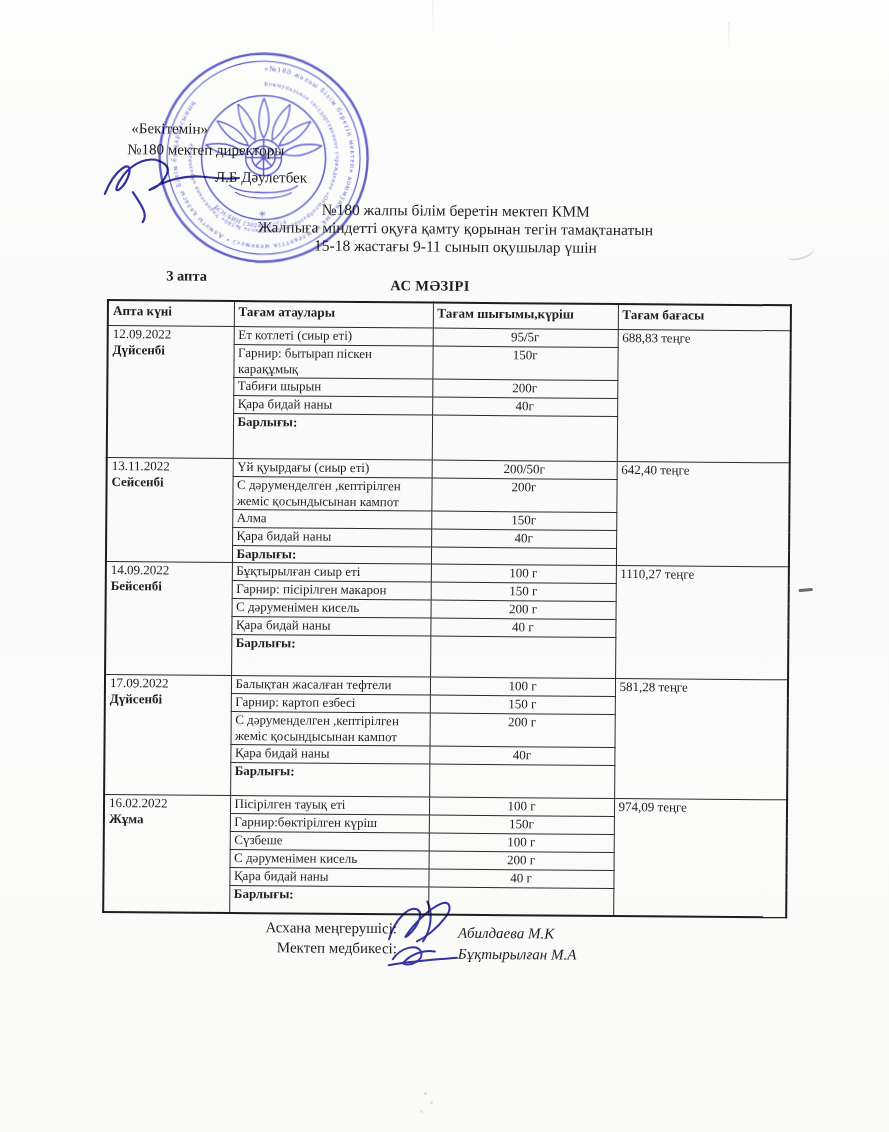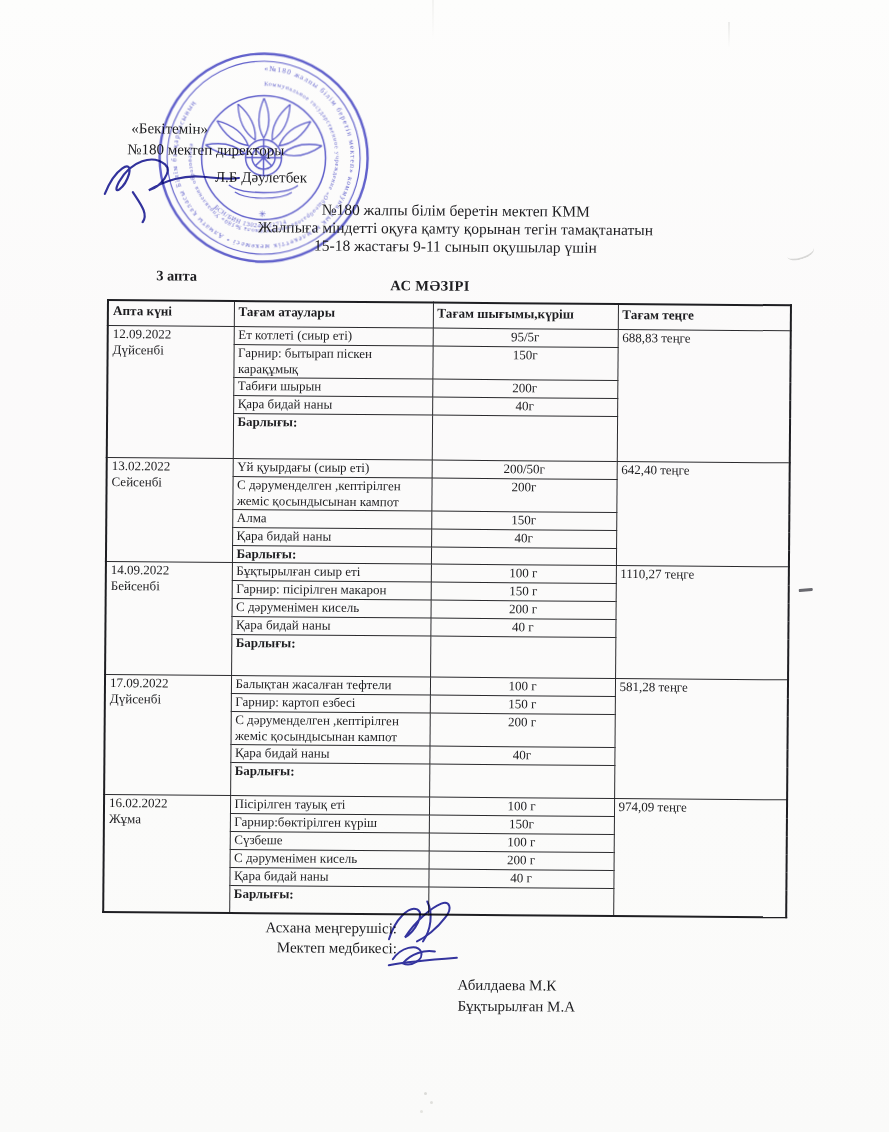--- a/index.html
+++ b/index.html
@@ -16,43 +16,43 @@
                 opacity:.88; filter:blur(.3px); }
   .approval { position:absolute; left:126px; top:118px; width:260px; z-index:3;
               font-size:15px; line-height:21px; mix-blend-mode:multiply; }
   .approval .a1 { margin-left:4px; }
   .approval .a3 { margin-left:88px; margin-top:6px; }
   .director-sig { position:absolute; left:98px; top:148px; z-index:2; mix-blend-mode:multiply; }
 
   
   .title-block { position:absolute; left:155px; top:199px; width:600px;
                  text-align:center; font-size:15.5px; line-height:18px; }
-  .week-label { position:absolute; left:156px; top:267px; font-weight:bold; font-size:14.5px; }
+  .week-label { position:absolute; left:166px; top:267px; font-weight:bold; font-size:14.5px; }
   .menu-title { position:absolute; left:155px; top:275px; width:550px; text-align:center;
                 font-weight:bold; font-size:14.5px; letter-spacing:.4px; }
 
   
   .menu-table { position:absolute; left:107px; top:299px; width:683px;
                 border-collapse:collapse; table-layout:fixed;
                 font-size:13px; line-height:16px; }
   .menu-table td, .menu-table th { border:1px solid #2b2b2e; padding:0 4px; vertical-align:top; }
   .menu-table { border:2px solid #1e1e22; }
   .menu-table th { text-align:left; font-weight:bold; height:22px; padding-top:2px; font-size:13.2px; }
   .menu-table tr.item-row td { height:17px; }
   .day-cell { vertical-align:top; padding-top:1px; }
   .day-cell .date { display:block; }
-  .day-cell .dayname { display:block; font-weight:normal; }
+  .day-cell .dayname { display:block; font-weight:bold; }
   .grams { text-align:center; }
   .total-cell { font-weight:bold; }
   .price-cell { vertical-align:bottom; padding-left:38px; padding-bottom:4px; }
 
   
   .sign-labels { position:absolute; left:252px; top:916px; width:150px; text-align:right;
                  font-size:15px; line-height:20px; }
-  .sign-names  { position:absolute; left:463px; top:972px; font-size:15px; line-height:21px; }
+  .sign-names  { position:absolute; left:463px; top:920px; font-size:15px; line-height:21px;font-style:italic; }
   .sign-squiggles { position:absolute; left:386px; top:893px; z-index:2; mix-blend-mode:multiply; }
 
   
   .artifact { position:absolute; }
   .dash-mark { left:801px; top:583px; width:14px; height:2.5px; background:#45454c;
                transform:rotate(-6deg); border-radius:1px; opacity:.8; }
   .swoosh-mark { left:786px; top:240px; width:28px; height:12px;
                  border-bottom:2px solid #cfcfcd; border-radius:50%;
                  transform:rotate(-18deg); opacity:.8; }
   .speckle-top { left:728px; top:22px; width:2px; height:26px;
@@ -138,21 +138,21 @@
           <col style="width:126px">
           <col style="width:199px">
           <col style="width:185px">
           <col style="width:173px">
         </colgroup>
       <tbody>
           <tr>
         <th>Апта күні</th>
         <th>Тағам атаулары</th>
         <th>Тағам шығымы,күріш</th>
-        <th>Тағам теңге</th>
+        <th>Тағам бағасы</th>
       </tr>
 
       <tr class="item-row">
         <td class="day-cell" rowspan="5">
           <span class="date">12.09.2022</span>
           <span class="dayname">Дүйсенбі</span>
         </td>
         <td class="item">Ет котлеті (сиыр еті)</td>
         <td class="grams">95/5г</td>
         <td class="price-cell" rowspan="5">688,83 теңге</td>
@@ -169,21 +169,21 @@
         <td class="item">Қара бидай наны</td>
         <td class="grams">40г</td>
       </tr>
       <tr>
         <td class="total-cell" style="height:44px">Барлығы:</td>
         <td class="grams"></td>
       </tr>
 
       <tr class="item-row">
         <td class="day-cell" rowspan="5">
-          <span class="date">13.02.2022</span>
+          <span class="date">13.11.2022</span>
           <span class="dayname">Сейсенбі</span>
         </td>
         <td class="item">Үй қуырдағы (сиыр еті)</td>
         <td class="grams">200/50г</td>
         <td class="price-cell" rowspan="5">642,40 теңге</td>
       </tr>
       <tr class="item-row">
         <td class="item">С дәруменделген ,кептірілген жеміс қосындысынан кампот</td>
         <td class="grams">200г</td>
       </tr>

